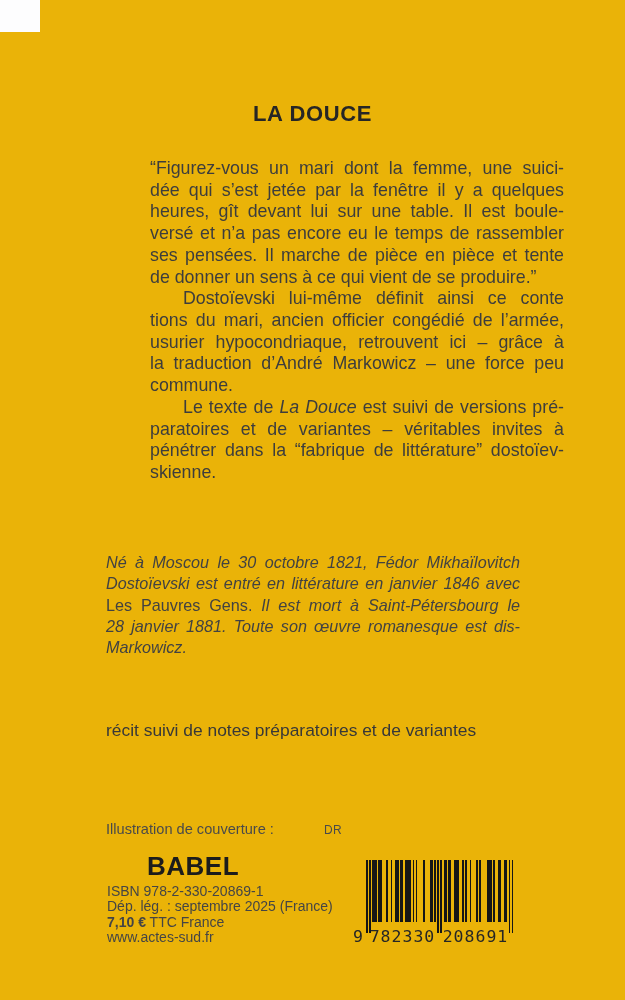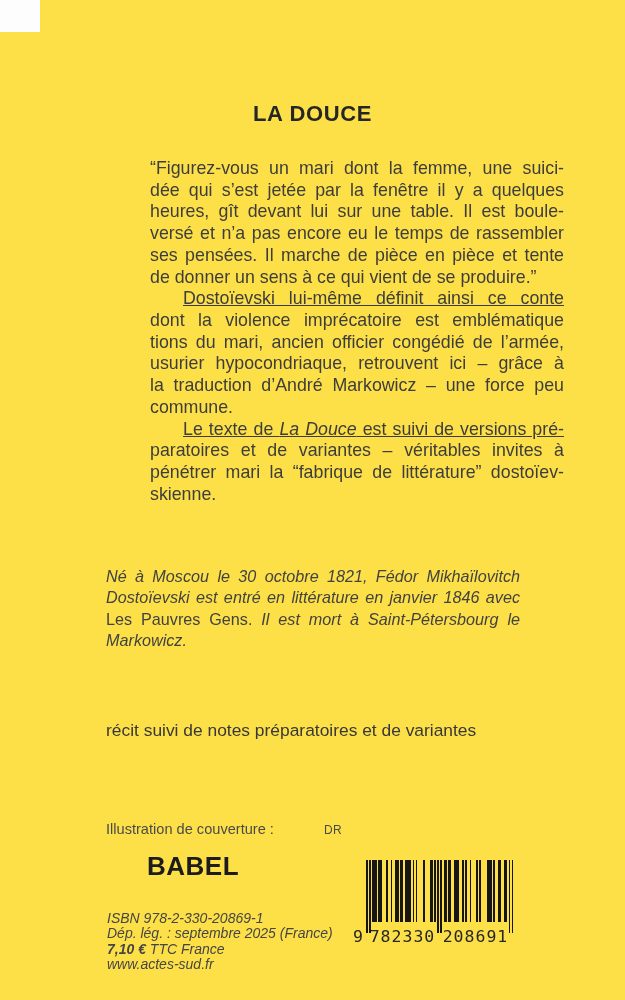--- a/index.html
+++ b/index.html
@@ -1,37 +1,37 @@
 <!DOCTYPE html>
 <html><head>
 <meta charset="utf-8">
 <style>
   html,body{margin:0;padding:0;background:#ffffff;}
   .page{
-    position:relative;width:625px;height:1000px;background:#fde047;
+    position:relative;width:625px;height:1000px;background:#eab308;
     font-family:"Liberation Sans",sans-serif;overflow:hidden;
   }
   .scan-corner{position:absolute;left:0;top:0;width:40px;height:32px;background:#fdfdfe;}
   .book-title{
     position:absolute;left:0;top:101px;width:625px;text-align:center;
     font-size:22px;font-weight:700;letter-spacing:.6px;color:#262626;
   }
   .textcol{position:absolute;left:106px;width:414px;color:#3d3d3d;}
   .synopsis{top:158px;font-size:17.8px;line-height:21.72px;margin-left:44px;}
   .line{white-space:nowrap;}
   .just .line{text-align:justify;text-align-last:justify;}
   .just .line.last{text-align-last:left;}
-  .indent{text-indent:33px;text-decoration:underline;}
-  .bio{top:566px;font-size:16.2px;line-height:21.3px;font-style:italic;color:#424242;}
+  .indent{text-indent:33px;}
+  .bio{top:552px;font-size:16.2px;line-height:21.3px;font-style:italic;color:#424242;}
   .edition-note{top:720px;font-size:17.4px;color:#383838;}
   .credit{top:821px;font-size:14.6px;color:#4a4a4a;}
   .babel{position:absolute;left:107px;top:851px;font-size:26px;font-weight:700;
          letter-spacing:.5px;color:#1c1c1c;margin-left:40px;}
-  .colophon{position:absolute;left:107px;top:911px;font-size:14px;line-height:15.4px;
-            font-style:italic;color:#454545;}
+  .colophon{position:absolute;left:107px;top:884px;font-size:14px;line-height:15.4px;
+            color:#454545;}
   .it{font-style:italic;}
   .up{font-style:normal;}
   .bd{font-weight:700;}
   .sm{font-size:.82em;letter-spacing:.3px;margin-left:46px;}
   .barcode{position:absolute;left:351px;top:860px;width:172px;height:92px;}
   .barcode svg{position:absolute;left:15px;top:0;}
   .barcode svg rect{fill:#161616;}
   .bc-num{
     position:absolute;top:67px;font-family:"DejaVu Sans Mono",monospace;
     font-size:16.5px;color:#262626;letter-spacing:1px;text-align:center;
@@ -52,38 +52,38 @@
     <div>
         <div class="line"><span>“Figurez-vous un mari dont la femme, une suici-</span></div>
         <div class="line"><span>dée qui s’est jetée par la fenêtre il y a quelques</span></div>
         <div class="line"><span>heures, gît devant lui sur une table. Il est boule-</span></div>
         <div class="line"><span>versé et n’a pas encore eu le temps de rassembler</span></div>
         <div class="line"><span>ses pensées. Il marche de pièce en pièce et tente</span></div>
         <div class="line last"><span>de donner un sens à ce qui vient de se produire.”</span></div>
       </div>
     <div>
         <div class="line indent"><span>Dostoïevski lui-même définit ainsi ce conte</span></div>
-        <div class="line"><span>dont la violence imprécatoire est emblématique</span></div>
         <div class="line"><span>tions du mari, ancien officier congédié de l’armée,</span></div>
         <div class="line"><span>usurier hypocondriaque, retrouvent ici – grâce à</span></div>
         <div class="line"><span>la traduction d’André Markowicz – une force peu</span></div>
         <div class="line last"><span>commune.</span></div>
       </div>
     <div>
         <div class="line indent"><span>Le texte de </span><span class="it">La Douce</span><span> est suivi de versions pré-</span></div>
         <div class="line"><span>paratoires et de variantes – véritables invites à</span></div>
-        <div class="line"><span>pénétrer mari la “fabrique de littérature” dostoïev-</span></div>
+        <div class="line"><span>pénétrer dans la “fabrique de littérature” dostoïev-</span></div>
         <div class="line last"><span>skienne.</span></div>
       </div>
   </div>
 
   <div class="textcol bio just">
       <div class="line"><span>Né à Moscou le 30 octobre 1821, Fédor Mikhaïlovitch</span></div>
       <div class="line"><span>Dostoïevski est entré en littérature en janvier 1846 avec</span></div>
       <div class="line"><span class="up">Les Pauvres Gens.</span><span> Il est mort à Saint-Pétersbourg le</span></div>
+      <div class="line"><span>28 janvier 1881. Toute son œuvre romanesque est dis-</span></div>
       <div class="line last"><span>Markowicz.</span></div>
     </div>
 
   <div class="textcol edition-note">récit suivi de notes préparatoires et de variantes</div>
 
   <div class="textcol credit">
       <div class="line last"><span>Illustration de couverture : </span><span class="sm">DR</span></div>
     </div>
 
   <div class="babel">BABEL</div>

